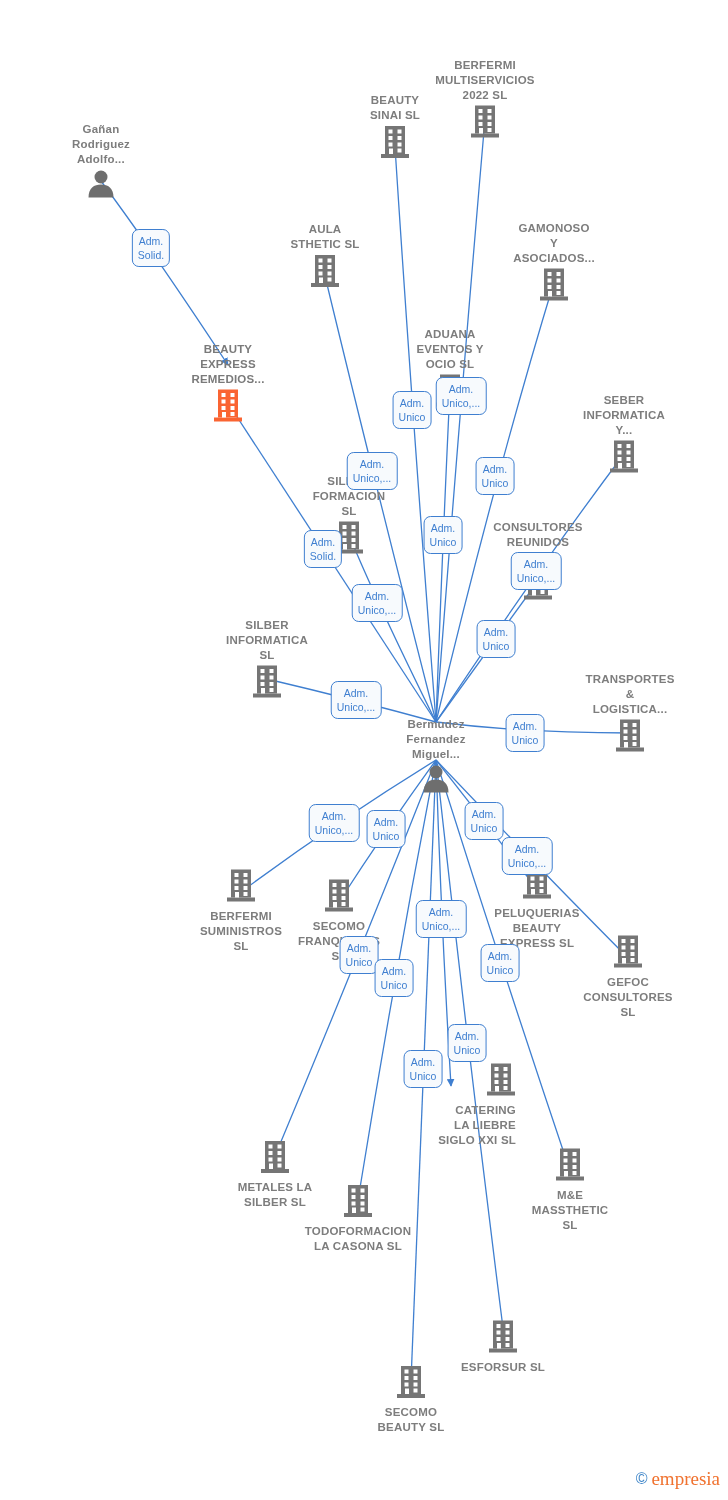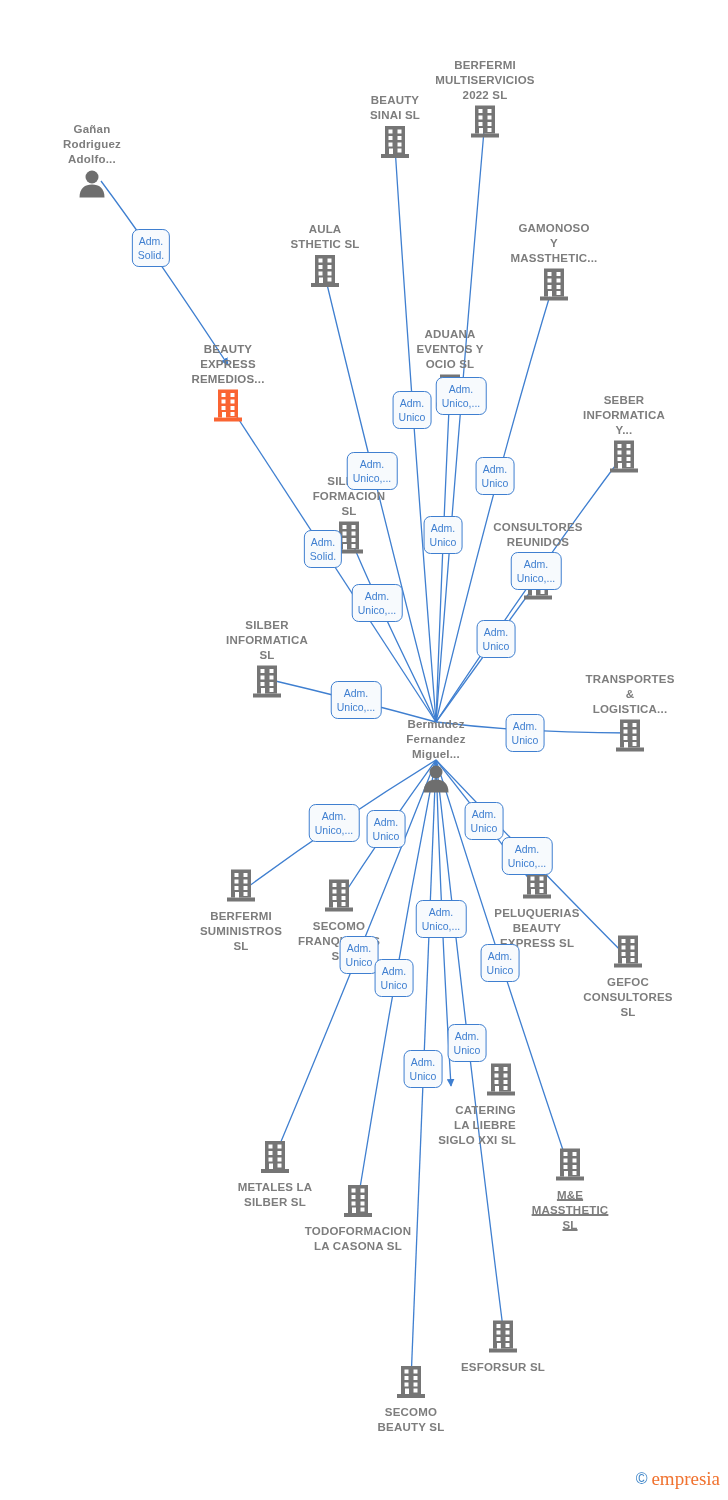--- a/index.html
+++ b/index.html
@@ -57,21 +57,21 @@
         <path d="M 436 760 Q 527 856 628 958" fill="none" stroke="#3f7fd0" stroke-width="1.3" marker-end="url(#arrow)"></path>
         <path d="M 436 760 Q 441 919 451 1086" fill="none" stroke="#3f7fd0" stroke-width="1.3" marker-end="url(#arrow)"></path>
         <path d="M 436 760 Q 359 955 275 1156" fill="none" stroke="#3f7fd0" stroke-width="1.3" marker-end="url(#arrow)"></path>
         <path d="M 436 760 Q 500 963 570 1171" fill="none" stroke="#3f7fd0" stroke-width="1.3" marker-end="url(#arrow)"></path>
         <path d="M 436 760 Q 394 978 358 1200" fill="none" stroke="#3f7fd0" stroke-width="1.3" marker-end="url(#arrow)"></path>
         <path d="M 436 760 Q 467 1043 503 1328" fill="none" stroke="#3f7fd0" stroke-width="1.3" marker-end="url(#arrow)"></path>
         <path d="M 436 760 Q 423 1069 411 1381" fill="none" stroke="#3f7fd0" stroke-width="1.3" marker-end="url(#arrow)"></path>
       </g>
   </svg>
   <div id="node-layer">
-      <div class="node person" style="left: 92px; top: 162px;">
+      <div class="node person" style="left: 101px; top: 162px;">
         <span class="lbl above">Gañan
 Rodriguez
 Adolfo...</span>
         <span class="ico"><svg width="30" height="30" viewBox="0 0 30 30">
             <circle cx="15" cy="8.5" r="6.5" fill="#6e6e6e"></circle>
             <path d="M2.5 29 C2.5 19.5 8 16 15 16 C22 16 27.5 19.5 27.5 29 Z" fill="#6e6e6e"></path>
           </svg></span>
       </div>
       <div class="node company highlight" style="left: 228px; top: 384px;">
         <span class="lbl above">BEAUTY
@@ -135,21 +135,21 @@
             <rect x="17.5" y="11" width="4" height="4" fill="#fff"></rect>
             <rect x="8.5" y="17.5" width="4" height="4" fill="#fff"></rect>
             <rect x="17.5" y="17.5" width="4" height="4" fill="#fff"></rect>
             <rect x="9" y="23.5" width="4" height="5.5" fill="#fff"></rect>
             <rect x="17.5" y="23.5" width="4" height="4" fill="#fff"></rect>
           </svg></span>
       </div>
       <div class="node company" style="left: 554px; top: 263px;">
         <span class="lbl above">GAMONOSO
 Y
-MASSTHETIC...</span>
+ASOCIADOS...</span>
         <span class="ico"><svg width="30" height="34" viewBox="0 0 30 34">
             <rect x="5" y="1" width="20" height="28" fill="#757575"></rect>
             <rect x="1" y="29" width="28" height="4" fill="#757575"></rect>
             <rect x="8.5" y="4.5" width="4" height="4" fill="#fff"></rect>
             <rect x="17.5" y="4.5" width="4" height="4" fill="#fff"></rect>
             <rect x="8.5" y="11" width="4" height="4" fill="#fff"></rect>
             <rect x="17.5" y="11" width="4" height="4" fill="#fff"></rect>
             <rect x="8.5" y="17.5" width="4" height="4" fill="#fff"></rect>
             <rect x="17.5" y="17.5" width="4" height="4" fill="#fff"></rect>
             <rect x="9" y="23.5" width="4" height="5.5" fill="#fff"></rect>
@@ -377,21 +377,21 @@
             <rect x="8.5" y="11" width="4" height="4" fill="#fff"></rect>
             <rect x="17.5" y="11" width="4" height="4" fill="#fff"></rect>
             <rect x="8.5" y="17.5" width="4" height="4" fill="#fff"></rect>
             <rect x="17.5" y="17.5" width="4" height="4" fill="#fff"></rect>
             <rect x="9" y="23.5" width="4" height="5.5" fill="#fff"></rect>
             <rect x="17.5" y="23.5" width="4" height="4" fill="#fff"></rect>
           </svg></span>
         <span class="lbl below">TODOFORMACION
 LA CASONA  SL</span>
       </div>
-      <div class="node company" style="left: 570px; top: 1190px; text-decoration: underline;">
+      <div class="node company" style="left: 570px; top: 1190px;">
         <span class="ico"><svg width="30" height="34" viewBox="0 0 30 34">
             <rect x="5" y="1" width="20" height="28" fill="#757575"></rect>
             <rect x="1" y="29" width="28" height="4" fill="#757575"></rect>
             <rect x="8.5" y="4.5" width="4" height="4" fill="#fff"></rect>
             <rect x="17.5" y="4.5" width="4" height="4" fill="#fff"></rect>
             <rect x="8.5" y="11" width="4" height="4" fill="#fff"></rect>
             <rect x="17.5" y="11" width="4" height="4" fill="#fff"></rect>
             <rect x="8.5" y="17.5" width="4" height="4" fill="#fff"></rect>
             <rect x="17.5" y="17.5" width="4" height="4" fill="#fff"></rect>
             <rect x="9" y="23.5" width="4" height="5.5" fill="#fff"></rect>

